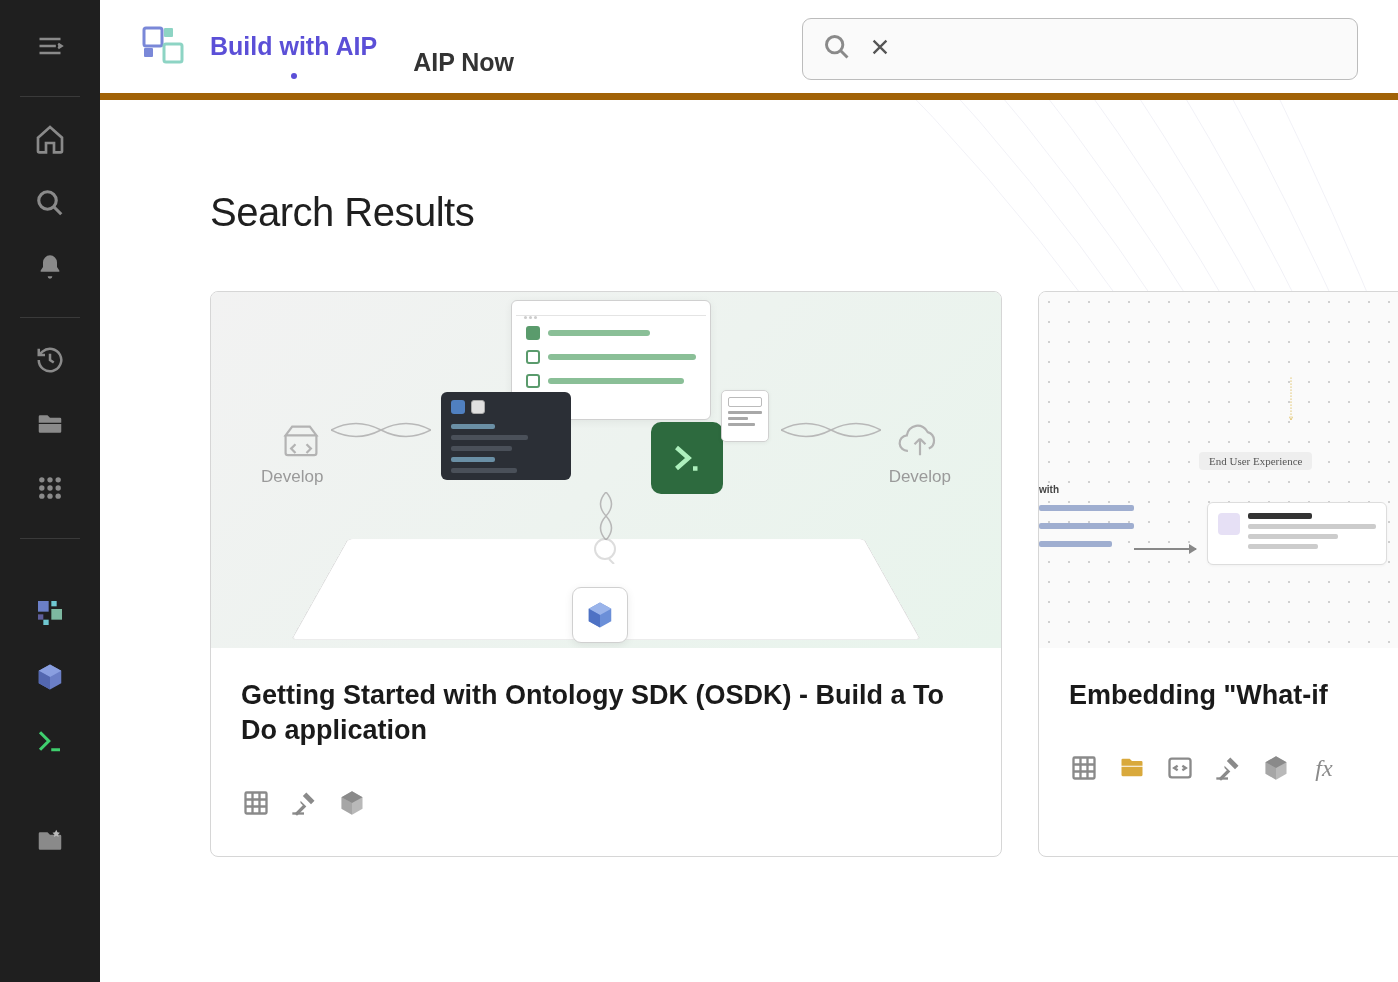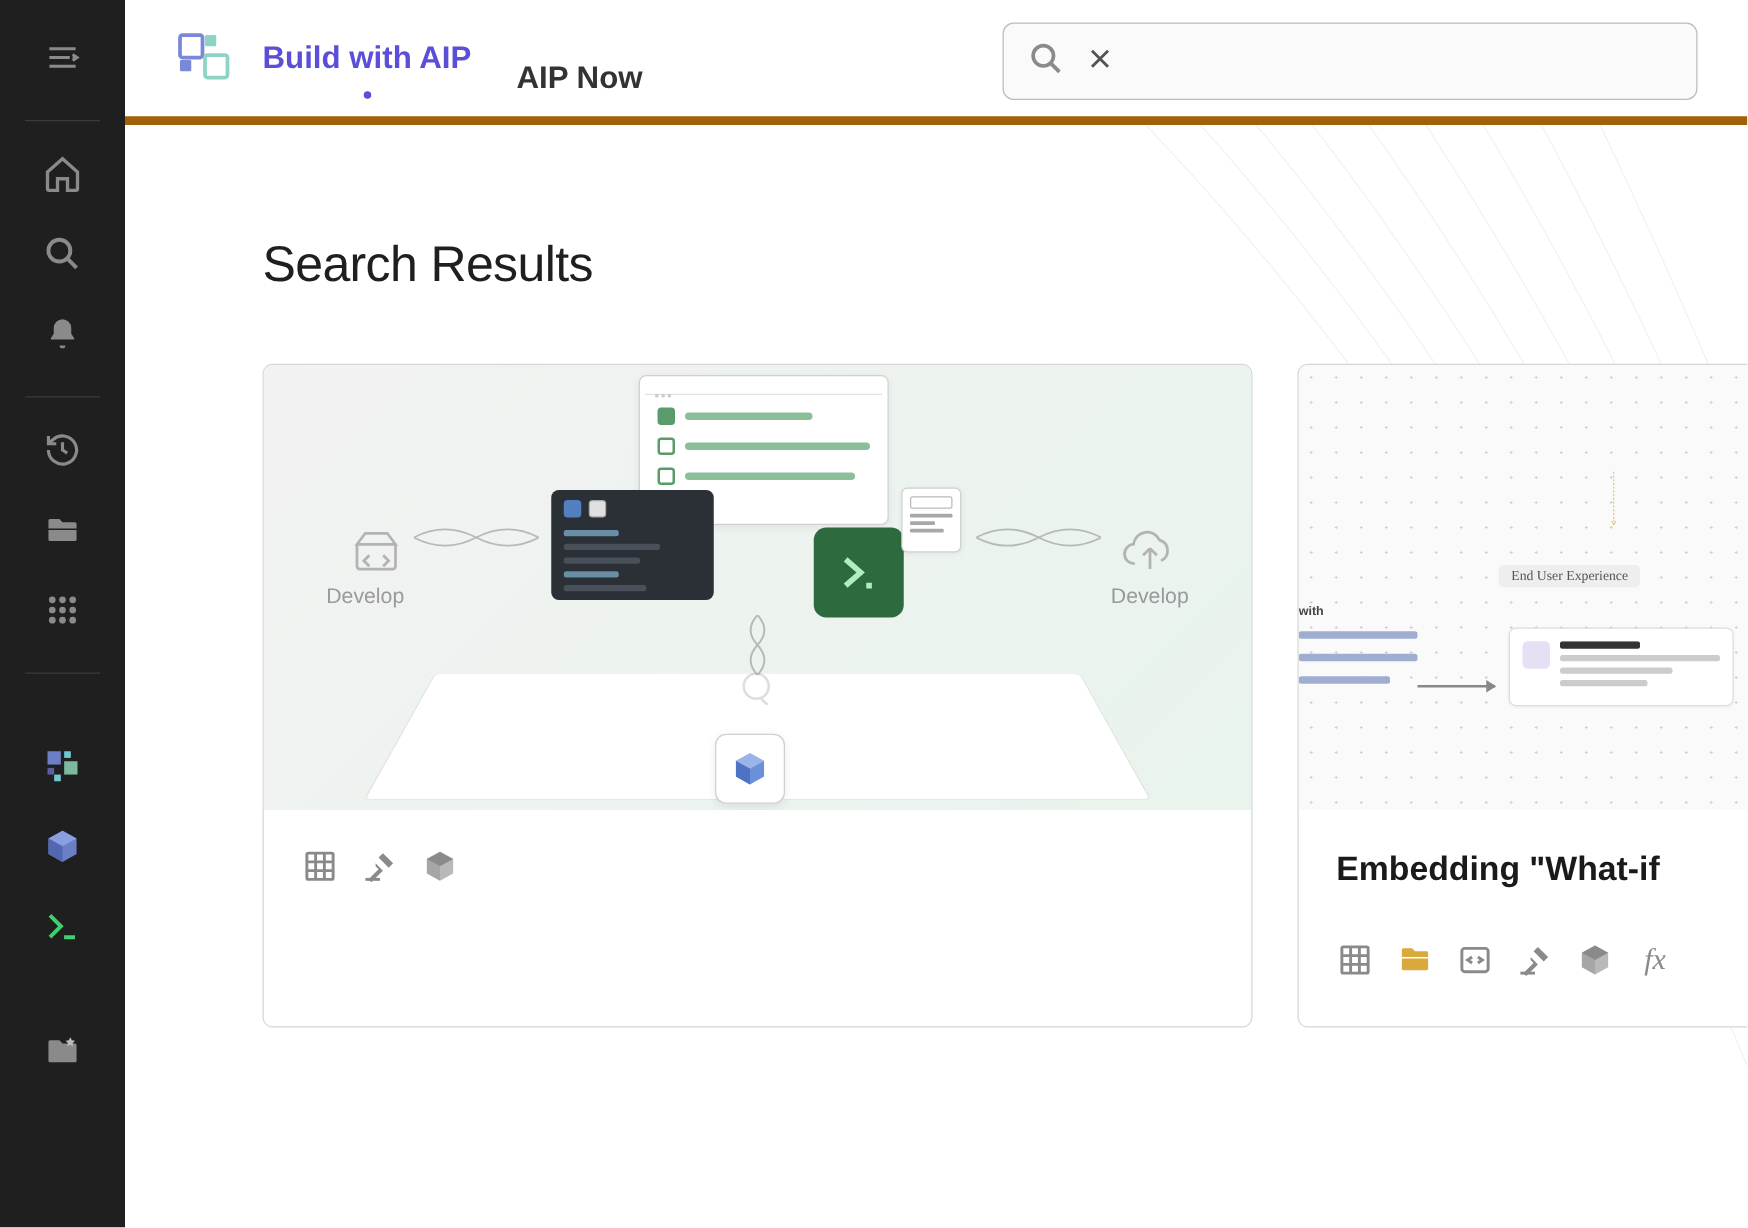--- a/index.html
+++ b/index.html
@@ -539,20 +539,21 @@
             </svg>
           <div class="cube-tile">
             <svg width="30" height="30" viewBox="0 0 24 24">
                 <path d="M12 2l9 5v10l-9 5-9-5V7z" fill="#6b8fd8"></path>
                 <path d="M12 2l9 5-9 5-9-5z" fill="#9ab4ea"></path>
                 <path d="M12 12v10l-9-5V7z" fill="#4e72c4"></path>
               </svg>
           </div>
         </div>
         <div class="card-body">
+          <div class="card-title">Getting Started with Ontology SDK (OSDK) - Build a To Do application</div>
           <div class="tag-row">
             <span class="tag-icon">
                 <svg width="28" height="28" viewBox="0 0 24 24" fill="none" stroke="currentColor" stroke-width="2">
                   <rect x="3" y="3" width="18" height="18" rx="1"></rect>
                   <path d="M3 9h18M3 15h18M9 3v18M15 3v18"></path>
                 </svg>
               </span>
             <span class="tag-icon">
                 <svg width="28" height="28" viewBox="0 0 24 24" fill="currentColor">
                   <path d="M14 3l7 7-3 3-7-7zM9 10l5 5-8 8-2-2 7-7-2-2z"></path>

